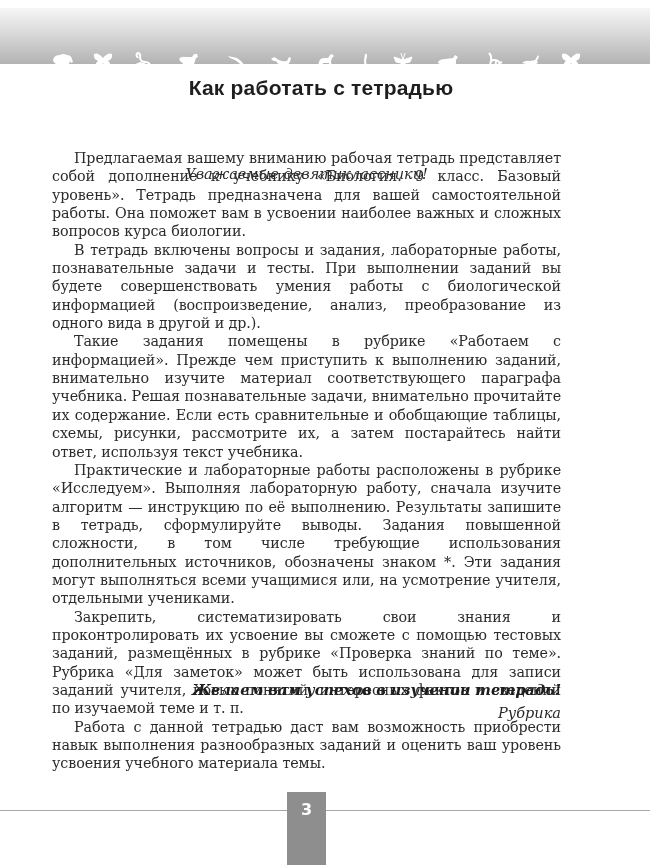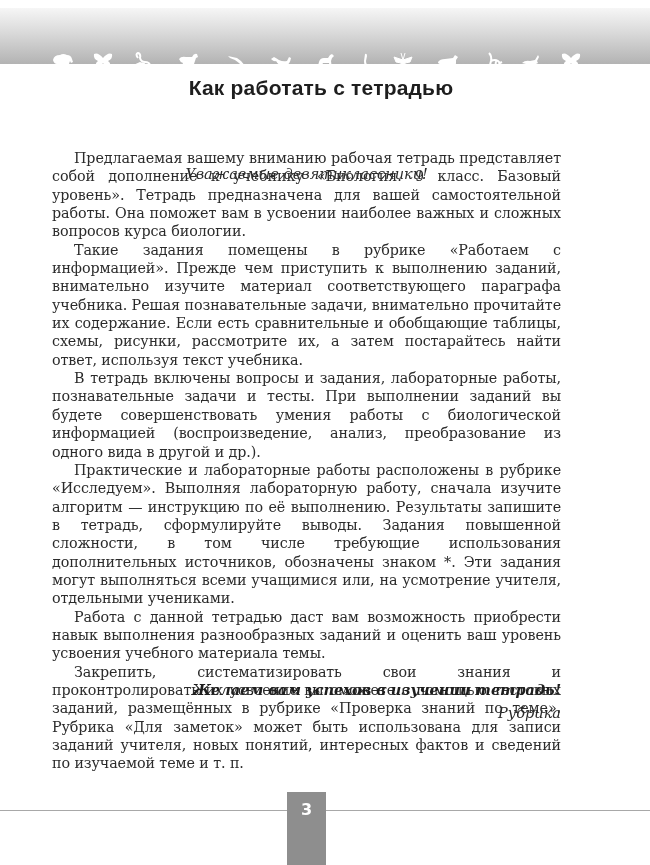--- a/index.html
+++ b/index.html
@@ -127,25 +127,25 @@
     </span>
   </div>
 </div>
 
 <h1 class="page-title">Как работать с тетрадью</h1>
 
 <div class="greeting">Уважаемые девятиклассники!</div>
 
 <div class="body-text">
   <p>Предлагаемая вашему вниманию рабочая тетрадь представляет собой дополнение к учебнику «Биология. 9 класс. Базовый уровень». Тетрадь предназначена для вашей самостоятельной работы. Она поможет вам в усвоении наиболее важных и сложных вопросов курса биологии.</p>
+  <p>В тетрадь включены вопросы и задания, лабораторные работы, познавательные задачи и тесты. При выполнении заданий вы будете совершенствовать умения работы с биологической информацией (воспроизведение, анализ, преобразование из одного вида в другой и др.).</p>
   <p>Такие задания помещены в рубрике «Работаем с информацией». Прежде чем приступить к выполнению заданий, внимательно изучите материал соответствующего параграфа учебника. Решая познавательные задачи, внимательно прочитайте их содержание. Если есть сравнительные и обобщающие таблицы, схемы, рисунки, рассмотрите их, а затем постарайтесь найти ответ, используя текст учебника.</p>
-  <p>В тетрадь включены вопросы и задания, лабораторные работы, познавательные задачи и тесты. При выполнении заданий вы будете совершенствовать умения работы с биологической информацией (воспроизведение, анализ, преобразование из одного вида в другой и др.).</p>
   <p>Практические и лабораторные работы расположены в рубрике «Исследуем». Выполняя лабораторную работу, сначала изучите алгоритм — инструкцию по её выполнению. Результаты запишите в тетрадь, сформулируйте выводы. Задания повышенной сложности, в том числе требующие использования дополнительных источников, обозначены знаком *. Эти задания могут выполняться всеми учащимися или, на усмотрение учителя, отдельными учениками.</p>
+  <p>Закрепить, систематизировать свои знания и проконтролировать их усвоение вы сможете с помощью тестовых заданий, размещённых в рубрике «Проверка знаний по теме». Рубрика «Для заметок» может быть использована для записи заданий учителя, новых понятий, интересных фактов и сведений по изучаемой теме и т. п.</p>
   <p>Работа с данной тетрадью даст вам возможность приобрести навык выполнения разнообразных заданий и оценить ваш уровень усвоения учебного материала темы.</p>
-  <p>Закрепить, систематизировать свои знания и проконтролировать их усвоение вы сможете с помощью тестовых заданий, размещённых в рубрике «Проверка знаний по теме». Рубрика «Для заметок» может быть использована для записи заданий учителя, новых понятий, интересных фактов и сведений по изучаемой теме и т. п.</p>
 </div>
 
 <div class="closing">Желаем вам успехов в изучении тетрадь!</div>
 <div class="authors">Рубрика</div>
 
 <div class="footer-line"></div>
 <div class="page-tab"></div>
 <div class="page-number">3</div>
 
 </body></html>

